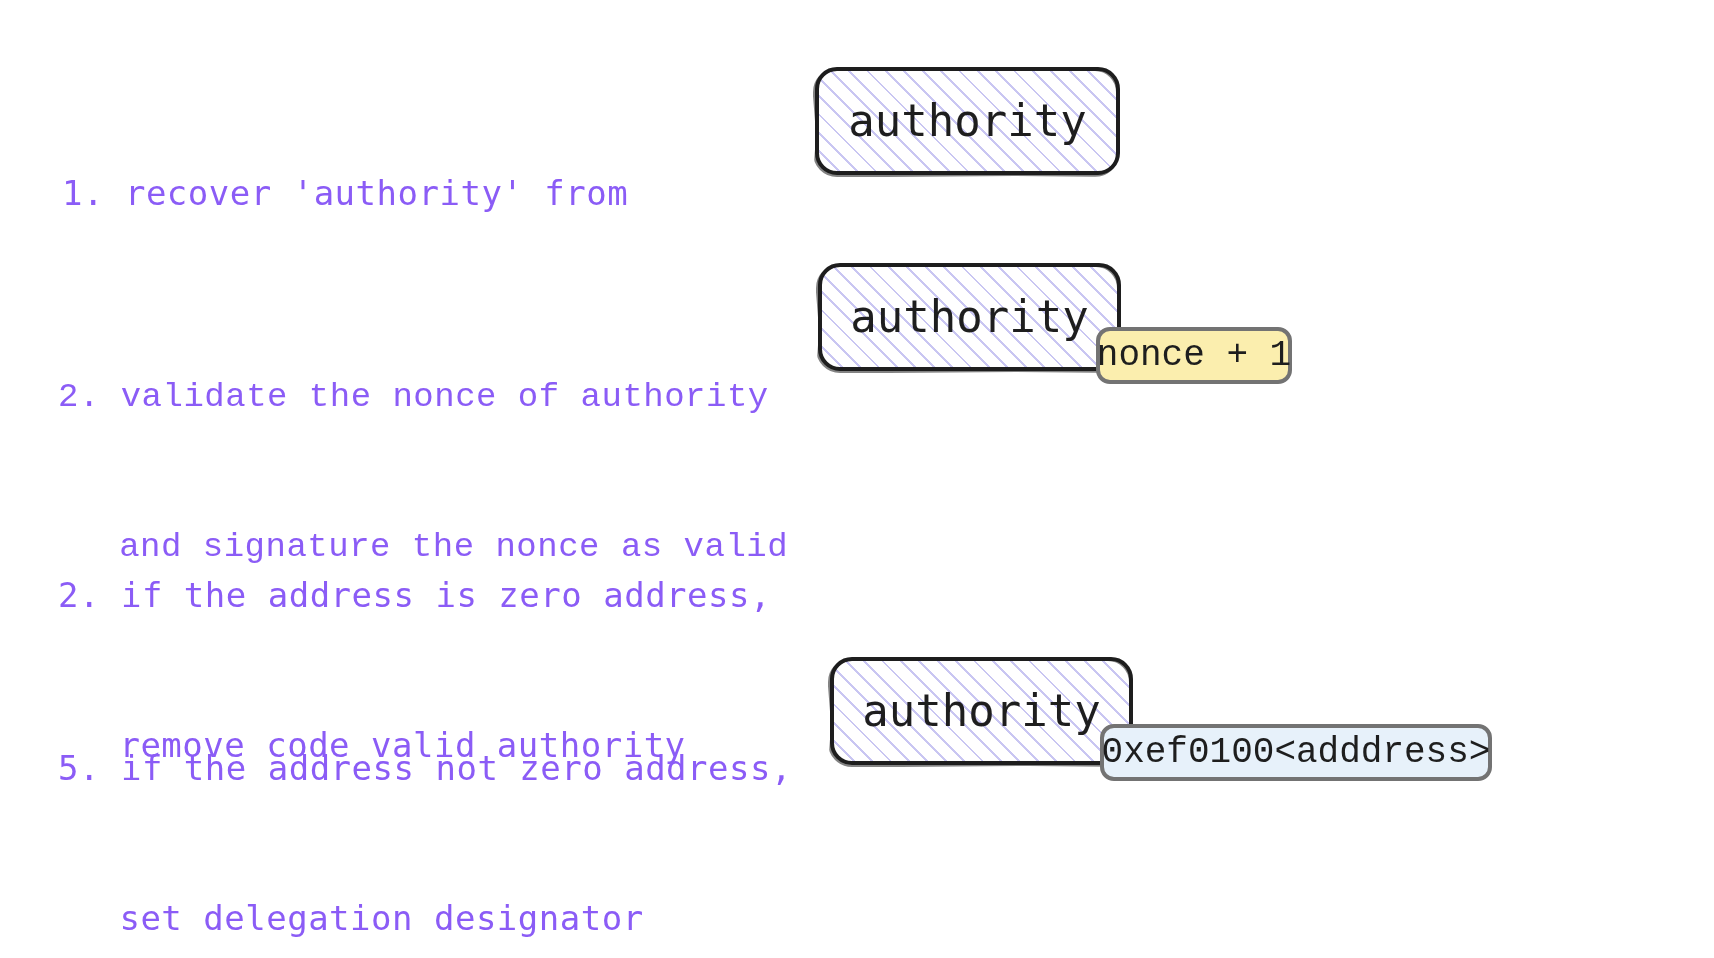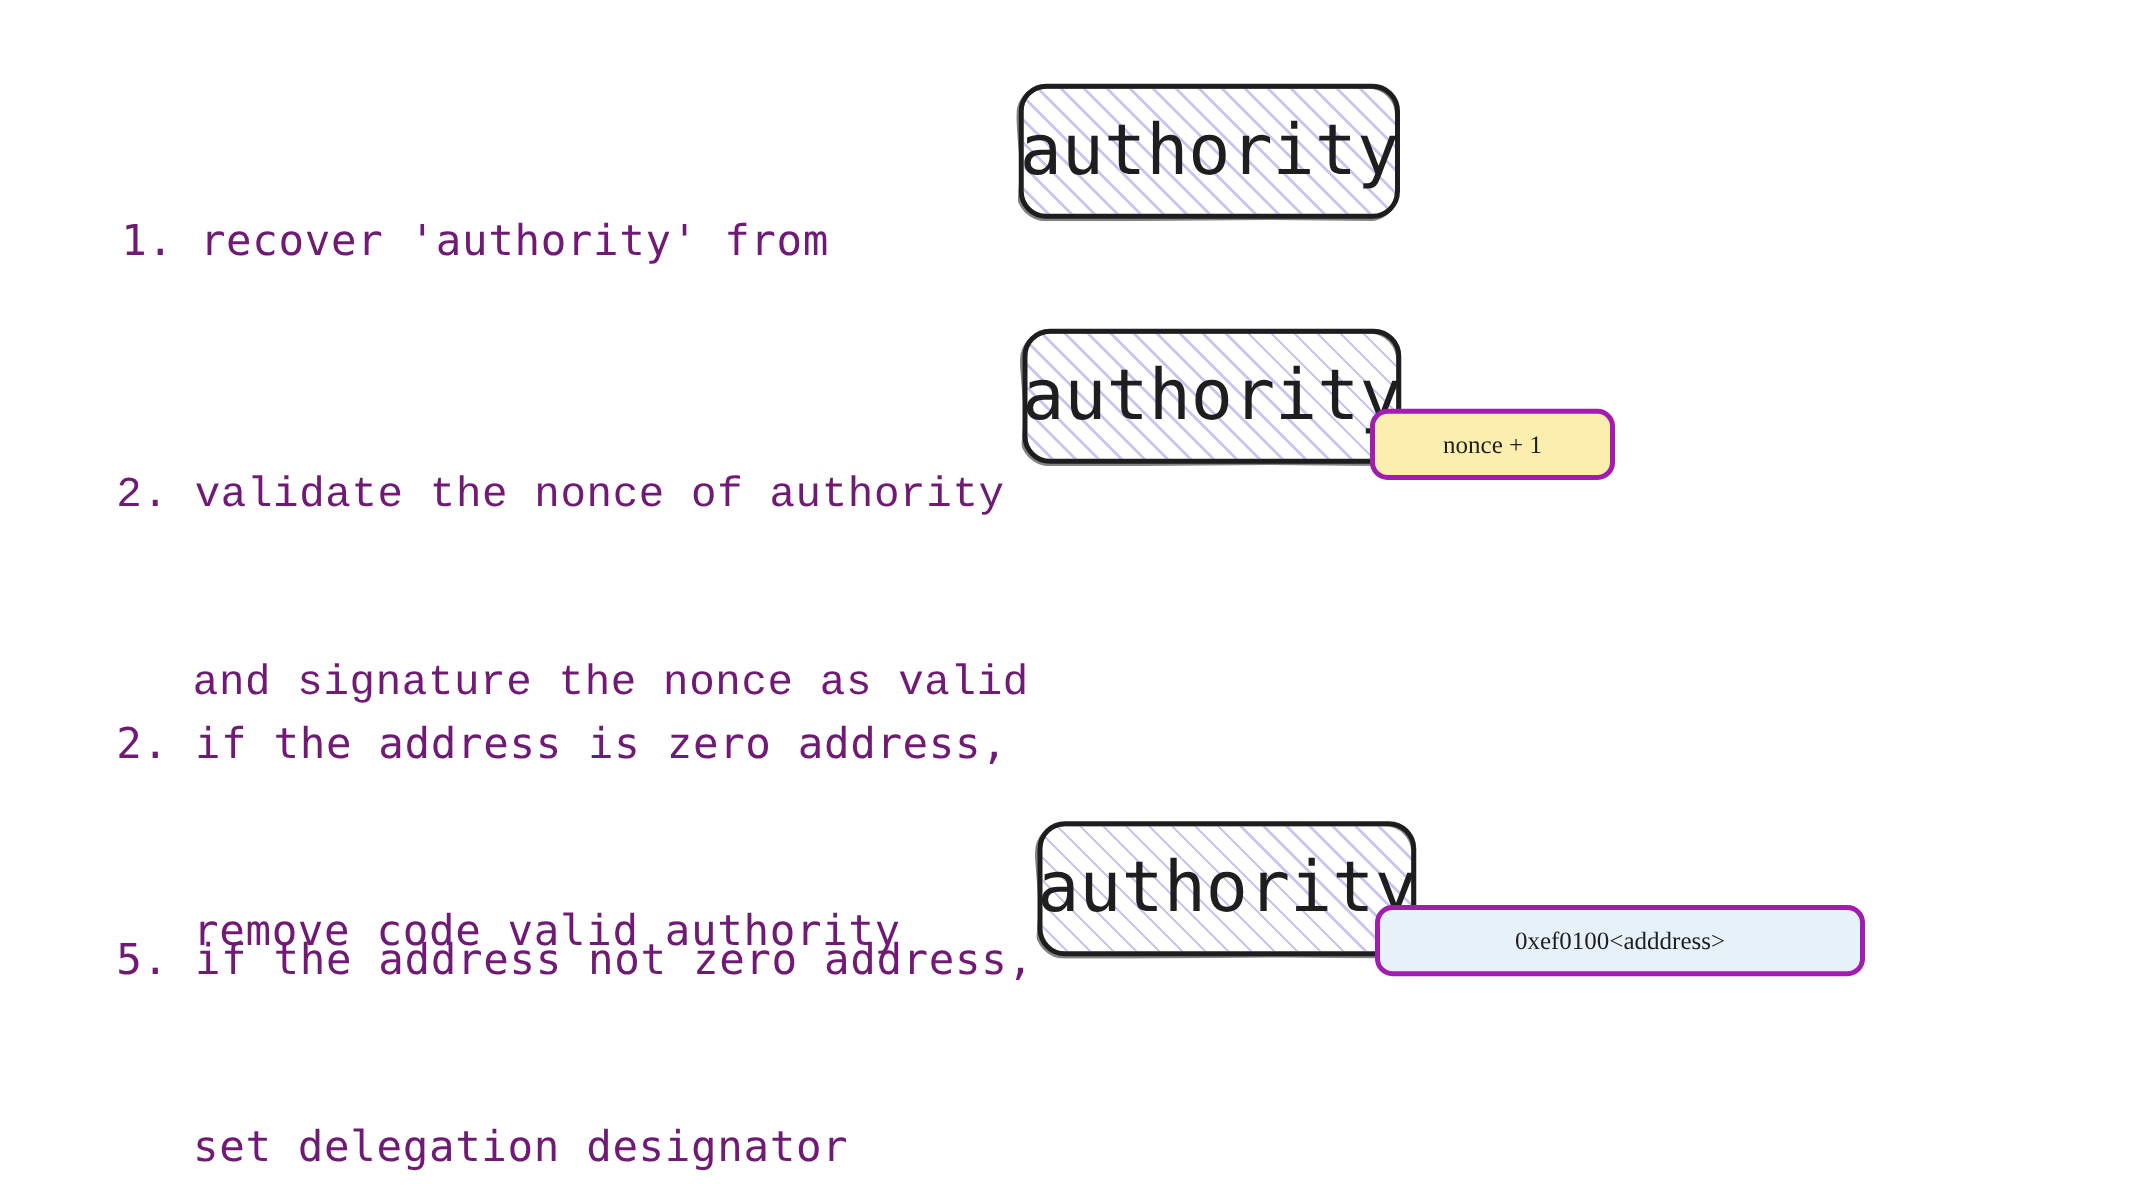--- a/index.html
+++ b/index.html
@@ -21,23 +21,22 @@
   }
 
   
   .step {
     position: absolute;
     white-space: pre;
     font-family: "DejaVu Sans Mono", "Liberation Mono", monospace;
     font-size: 34px;
     line-height: 50px;
     letter-spacing: 0.5px;
-    color: #701a75;
+    color: #8b5cf6;
     font-weight: 400;
-    margin-left: 35px;
   }
   .step .line { display: block; }
   .step .line.indent { padding-left: 3ch; }
 
   #step-1 { left: 62px;  top: 68px;  }
   #step-2 { left: 58px;  top: 272px; font-family: Liberation Mono, monospace; }
   #step-3 { left: 58px;  top: 470px; }
   #step-4 { left: 58px;  top: 643px; }
 
   
@@ -70,43 +69,43 @@
     border-radius: 24px;
     clip-path: polygon(0% 3%, 30% 0%, 72% 2%, 100% 0%, 100% 32%, 99% 70%,
                        100% 100%, 66% 99%, 24% 100%, 0% 100%, 1% 61%, 0% 26%);
     opacity: 0.55;
     pointer-events: none;
   }
   .authority-label {
     position: relative;
     z-index: 2;
     font-family: "DejaVu Sans Mono", "Liberation Mono", monospace;
-    font-size: 56px;
+    font-size: 44px;
     line-height: 1;
     color: #1e1e1e;
     white-space: pre;
   }
 
   #authority-box-1 { left: 815px; top: 67px;  width: 305px; height: 108px; }
   #authority-box-2 { left: 818px; top: 263px; width: 303px; height: 108px; }
   #authority-box-3 { left: 830px; top: 657px; width: 303px; height: 108px; }
 
   
   .value-badge {
     position: absolute;
     box-sizing: border-box;
-    border: 4px solid #a21caf;
+    border: 4px solid #737373;
     border-radius: 14px;
     display: flex;
     align-items: center;
     justify-content: center;
     padding: 0 14px;
     z-index: 5;
-    font-family: Liberation Serif, serif;
-    font-size: 20px;
+    font-family: Liberation Mono, monospace;
+    font-size: 36px;
     line-height: 1;
     color: #1e1e1e;
     white-space: pre;
   }
   #badge-nonce {
     left: 1096px;
     top: 327px;
     width: 196px;
     height: 57px;
     background: #fbeeae;

